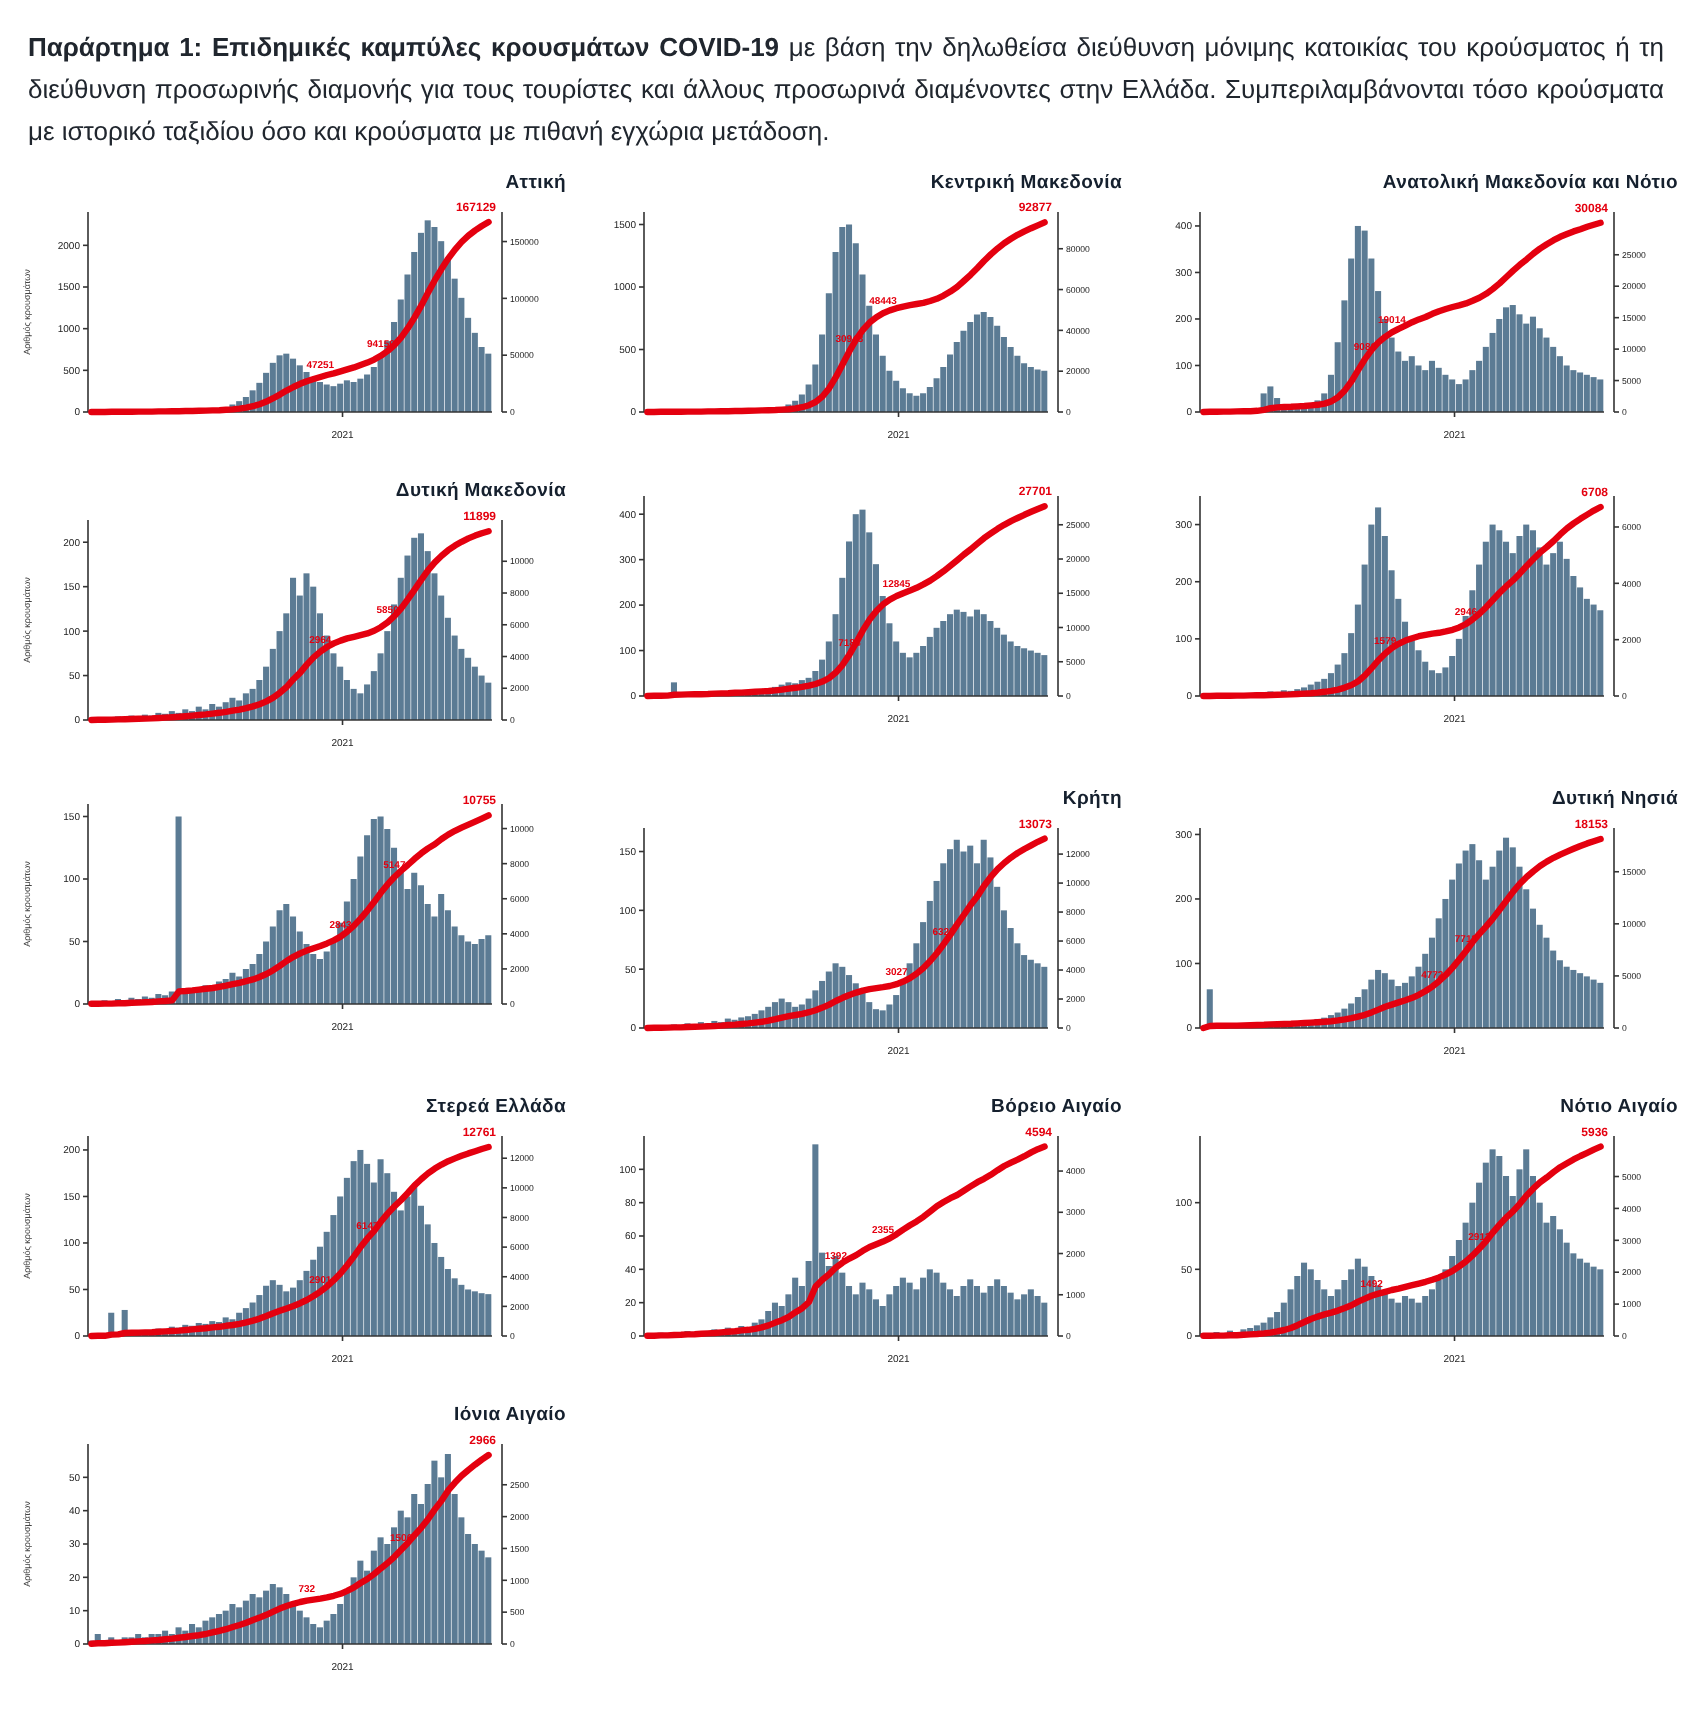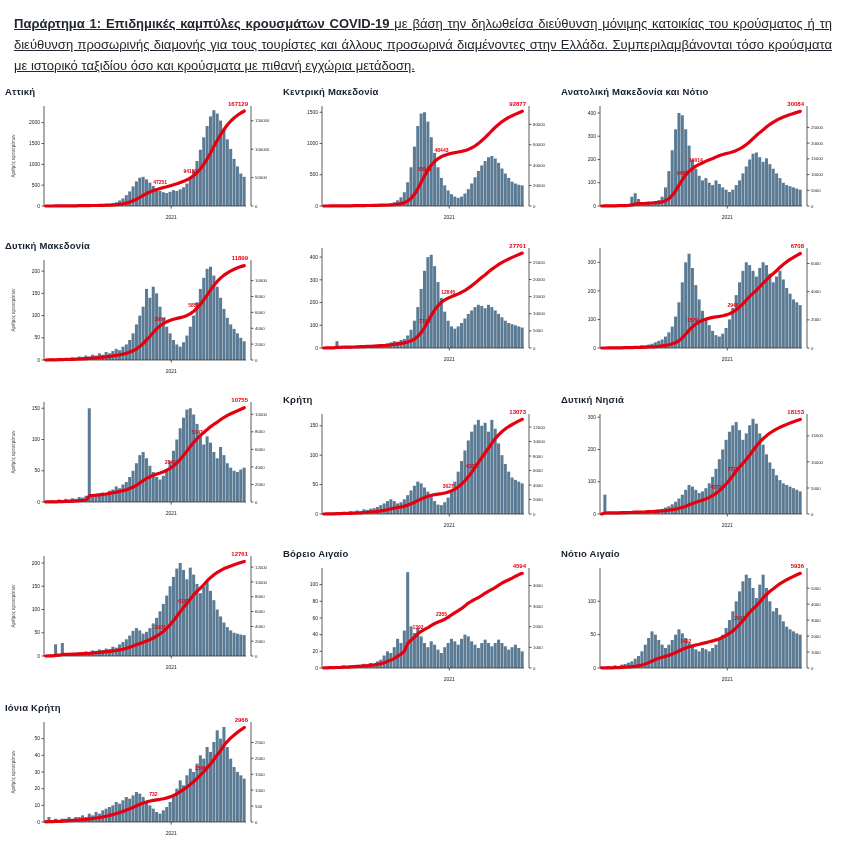--- a/index.html
+++ b/index.html
@@ -1,22 +1,22 @@
 <!DOCTYPE html>
 <html><head>
 <meta charset="utf-8">
 <style>
   html,body{margin:0;padding:0;background:#ffffff;}
   body{width:846px;height:867px;overflow:hidden;font-family:"Liberation Sans",sans-serif;}
   .page{width:846px;height:867px;background:#fff;}
-  .caption{margin:14px 14px 8px 14px;font-size:13px;line-height:1.6;text-align:justify;color:#20262e;text-decoration:underline;}
+  .caption{margin:14px 14px 8px 14px;font-size:13px;line-height:1.6;text-align:justify;color:#20262e;}
   .caption .b{font-weight:bold;}
   .charts{display:grid;grid-template-columns:repeat(3,278px);row-gap:12px;margin-left:5px;margin-top:10px;}
   .panel{width:278px;height:142px;}
-  .panel .title{text-align:left;font-size:9.5px;font-weight:bold;color:#15202e;margin:0 0 1px 0;letter-spacing:.2px;}
+  .panel .title{text-align:right;font-size:9.5px;font-weight:bold;color:#15202e;margin:0 0 1px 0;letter-spacing:.2px;}
   .panel svg{display:block;margin:0 auto;}
 </style>
 </head>
 <body>
 
 <div class="page">
   <p class="caption"><span class="b">Παράρτημα 1: </span><span class="b">Επιδημικές καμπύλες κρουσμάτων COVID-19 </span><span>με βάση την δηλωθείσα διεύθυνση μόνιμης κατοικίας του κρούσματος ή τη διεύθυνση προσωρινής διαμονής για τους τουρίστες και άλλους προσωρινά διαμένοντες στην Ελλάδα. Συμπεριλαμβάνονται τόσο κρούσματα με ιστορικό ταξιδίου όσο και κρούσματα με πιθανή εγχώρια μετάδοση.</span></p>
   <div id="charts" class="charts">
       <div class="panel">
         <div class="title">Αττική</div>
@@ -926,20 +926,21 @@
           </g>
           <path d="M37.7 108.0 L41.0 107.0 L44.4 106.9 L47.8 106.9 L51.1 106.8 L54.5 106.8 L57.9 106.7 L61.3 106.6 L64.6 106.5 L68.0 106.4 L71.3 106.2 L74.7 106.1 L78.1 106.0 L81.5 105.9 L84.8 105.7 L88.2 105.5 L91.5 105.3 L94.9 105.1 L98.3 104.9 L101.7 104.6 L105.0 104.2 L108.4 103.7 L111.8 103.1 L115.1 102.3 L118.5 101.4 L121.8 100.2 L125.2 98.8 L128.6 97.4 L131.9 96.3 L135.3 95.2 L138.7 94.1 L142.1 92.9 L145.4 91.4 L148.8 89.5 L152.2 87.3 L155.5 84.6 L158.9 81.5 L162.3 77.8 L165.6 73.8 L169.0 69.5 L172.3 65.0 L175.7 60.9 L179.1 57.2 L182.4 53.3 L185.8 48.9 L189.2 44.3 L192.6 39.8 L195.9 35.9 L199.3 32.5 L202.7 29.6 L206.0 27.0 L209.4 24.8 L212.8 22.9 L216.1 21.3 L219.5 19.8 L222.8 18.4 L226.2 17.0 L229.6 15.7 L232.9 14.6 L236.3 13.5" fill="none" stroke="#e4000f" stroke-width="3.2" stroke-linecap="round" stroke-linejoin="round"></path>
           <g>
             <text x="152.15" y="82.83021686444927" font-size="5" text-anchor="middle" fill="#e4000f" font-family="&quot;Liberation Sans&quot;,sans-serif" font-weight="bold">4772</text>
             <text x="168.98333333333335" y="64.97329412502089" font-size="5" text-anchor="middle" fill="#e4000f" font-family="&quot;Liberation Sans&quot;,sans-serif" font-weight="bold">7718</text>
             <text x="240" y="7.953125" font-size="6" text-anchor="end" fill="#e4000f" font-family="&quot;Liberation Sans&quot;,sans-serif" font-weight="bold">18153</text>
           </g>
         </svg>
       </div>
       <div class="panel">
+        <div class="title">Στερεά Ελλάδα</div>
         <svg width="272" height="124" viewBox="0 0 272 124">
           <g fill="#5b7b94">
             <rect x="36.00" y="107.07" width="3.03" height="0.93"></rect>
             <rect x="39.37" y="107.53" width="3.03" height="0.47"></rect>
             <rect x="42.73" y="106.60" width="3.03" height="1.40"></rect>
             <rect x="46.10" y="96.37" width="3.03" height="11.63"></rect>
             <rect x="49.47" y="106.14" width="3.03" height="1.86"></rect>
             <rect x="52.83" y="94.98" width="3.03" height="13.02"></rect>
             <rect x="56.20" y="105.67" width="3.03" height="2.33"></rect>
             <rect x="59.57" y="106.14" width="3.03" height="1.86"></rect>
@@ -1236,21 +1237,21 @@
           </g>
           <path d="M37.7 107.9 L41.0 107.9 L44.4 107.8 L47.8 107.8 L51.1 107.6 L54.5 107.6 L57.9 107.4 L61.3 107.2 L64.6 107.0 L68.0 106.7 L71.3 106.3 L74.7 105.7 L78.1 105.0 L81.5 104.0 L84.8 102.6 L88.2 101.0 L91.5 99.5 L94.9 98.3 L98.3 97.2 L101.7 96.3 L105.0 95.3 L108.4 94.0 L111.8 92.6 L115.1 90.8 L118.5 89.3 L121.8 87.9 L125.2 86.8 L128.6 85.9 L131.9 85.0 L135.3 84.3 L138.7 83.4 L142.1 82.6 L145.4 81.8 L148.8 80.9 L152.2 79.9 L155.5 78.7 L158.9 77.2 L162.3 75.4 L165.6 73.2 L169.0 70.7 L172.3 67.7 L175.7 64.3 L179.1 60.5 L182.4 56.3 L185.8 52.3 L189.2 48.7 L192.6 45.6 L195.9 41.9 L199.3 37.7 L202.7 34.2 L206.0 31.2 L209.4 28.7 L212.8 26.0 L216.1 23.6 L219.5 21.6 L222.8 19.7 L226.2 18.0 L229.6 16.4 L232.9 14.8 L236.3 13.3" fill="none" stroke="#e4000f" stroke-width="3.2" stroke-linecap="round" stroke-linejoin="round"></path>
           <g>
             <text x="121.85" y="83.44844486347797" font-size="5" text-anchor="middle" fill="#e4000f" font-family="&quot;Liberation Sans&quot;,sans-serif" font-weight="bold">1492</text>
             <text x="175.71666666666667" y="59.83216881379647" font-size="5" text-anchor="middle" fill="#e4000f" font-family="&quot;Liberation Sans&quot;,sans-serif" font-weight="bold">2912</text>
             <text x="240" y="7.826953748006375" font-size="6" text-anchor="end" fill="#e4000f" font-family="&quot;Liberation Sans&quot;,sans-serif" font-weight="bold">5936</text>
           </g>
         </svg>
       </div>
       <div class="panel">
-        <div class="title">Ιόνια Κρήτη</div>
+        <div class="title">Ιόνια Αιγαίο</div>
         <svg width="272" height="124" viewBox="0 0 272 124">
           <g fill="#5b7b94">
             <rect x="36.00" y="106.33" width="3.03" height="1.67"></rect>
             <rect x="39.37" y="103.00" width="3.03" height="5.00"></rect>
             <rect x="42.73" y="106.33" width="3.03" height="1.67"></rect>
             <rect x="46.10" y="104.67" width="3.03" height="3.33"></rect>
             <rect x="49.47" y="106.33" width="3.03" height="1.67"></rect>
             <rect x="52.83" y="104.67" width="3.03" height="3.33"></rect>
             <rect x="56.20" y="104.67" width="3.03" height="3.33"></rect>
             <rect x="59.57" y="103.00" width="3.03" height="5.00"></rect>

